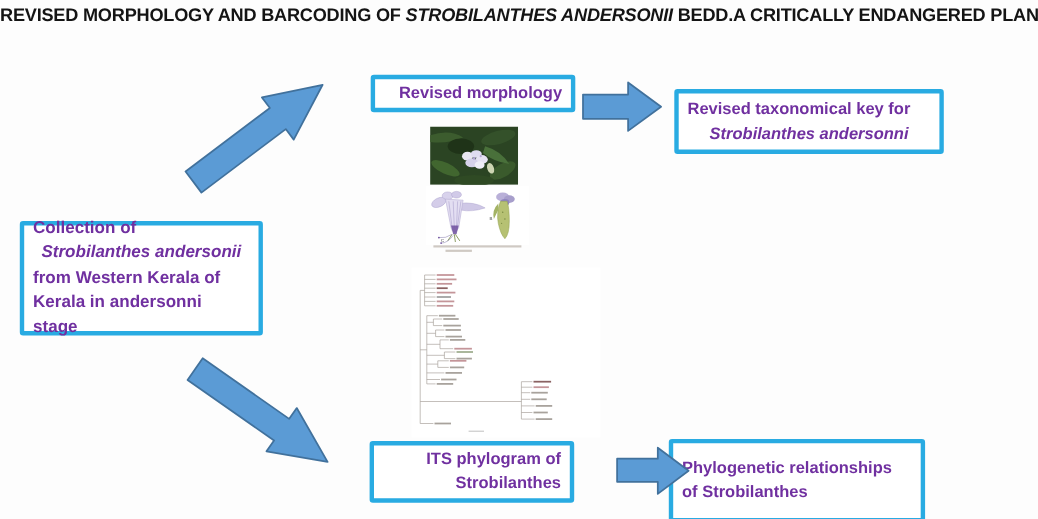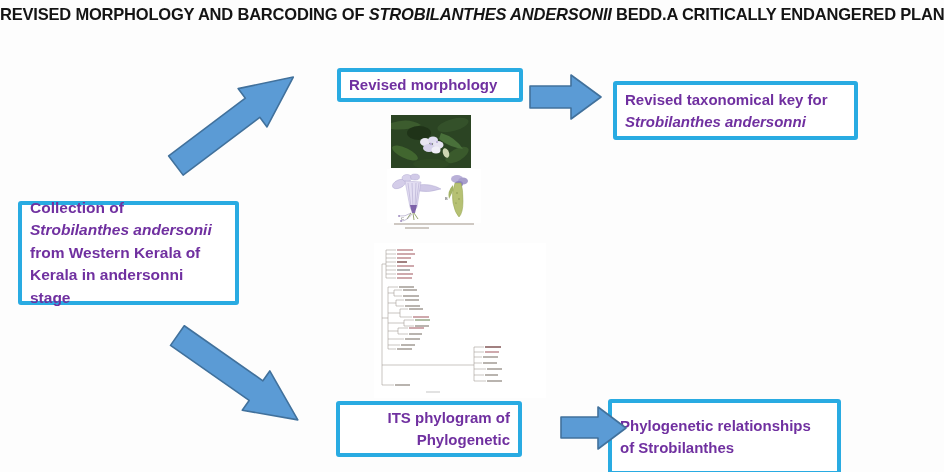--- a/index.html
+++ b/index.html
@@ -15,21 +15,21 @@
     position:absolute;top:5px;left:0;width:100%;text-align:center;
     font-weight:bold;font-size:16.5px;letter-spacing:-0.2px;color:#141414;white-space:nowrap;
   }
   .title .sp{font-style:italic;}
   .box{
     position:absolute;background:#ffffff;border:4px solid var(--box-border);
     border-radius:3px;color:var(--text-purple);font-weight:bold;font-size:15px;
     line-height:1.45;display:flex;flex-direction:column;justify-content:center;
     padding:2px 8px;box-sizing:border-box;
   }
-  .box .it{font-style:italic;}
+  .box .it{font-style:italic;text-align:center;}
   .arrow{position:absolute;}
   .arrow svg{display:block;overflow:visible;}
   .fig{position:absolute;}
   .caption{position:absolute;left:394px;top:223px;width:80px;}
   .caption .l1{height:2px;background:#cfc9c3;width:100%;}
   .caption .l2{height:2px;background:#cfc9c3;width:30%;margin:2px 0 0 14%;}
 </style>
 </head>
 <body>
 
@@ -39,32 +39,32 @@
     <span>REVISED MORPHOLOGY AND BARCODING OF </span><span class="sp">STROBILANTHES ANDERSONII</span><span> BEDD.A CRITICALLY ENDANGERED PLANT</span>
   </div>
 
   <div class="box" style="left:18px;top:201px;width:221px;height:104px;font-size:15.5px;">
     <span>Collection of</span>
     <span class="it">Strobilanthes andersonii</span>
     <span>from Western Kerala of</span>
     <span>Kerala in andersonni stage</span>
   </div>
 
-  <div class="box" style="left:337px;top:68px;width:186px;height:34px;">
+  <div class="box" style="left:337px;top:68px;width:186px;height:34px;align-items:flex-end;">
     <span>Revised morphology</span>
   </div>
 
   <div class="box" style="left:613px;top:69px;width:245px;height:59px;margin-top:12px;">
     <span>Revised taxonomical key for</span>
     <span class="it">Strobilanthes andersonni</span>
   </div>
 
   <div class="box" style="left:336px;top:401px;width:186px;height:56px;text-align:right;">
     <span>ITS phylogram of</span>
-    <span>Phylogenetic</span>
+    <span>Strobilanthes</span>
   </div>
 
   <div class="box" style="left:608px;top:399px;width:233px;height:76px;">
     <span>Phylogenetic relationships</span>
     <span>of Strobilanthes</span>
   </div>
 
   <div class="arrow" style="left:160px;top:95px;width:150px;height:52px;transform:rotate(-37deg);">
     <svg width="150" height="52" viewBox="0 0 150 52">
       <polygon points="1,14 97,14 97,2 148,26 97,50 97,38 1,38" fill="var(--arrow-fill)" stroke="var(--arrow-outline)" stroke-width="1.6" stroke-linejoin="round"></polygon>

